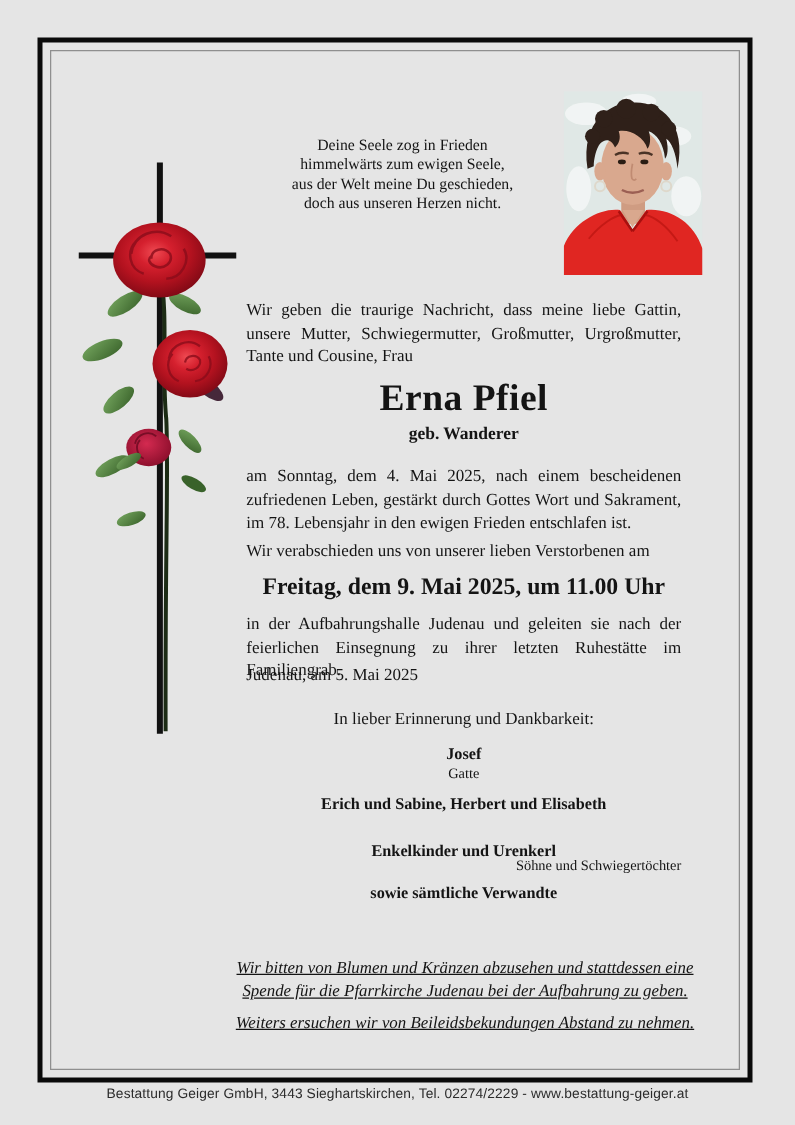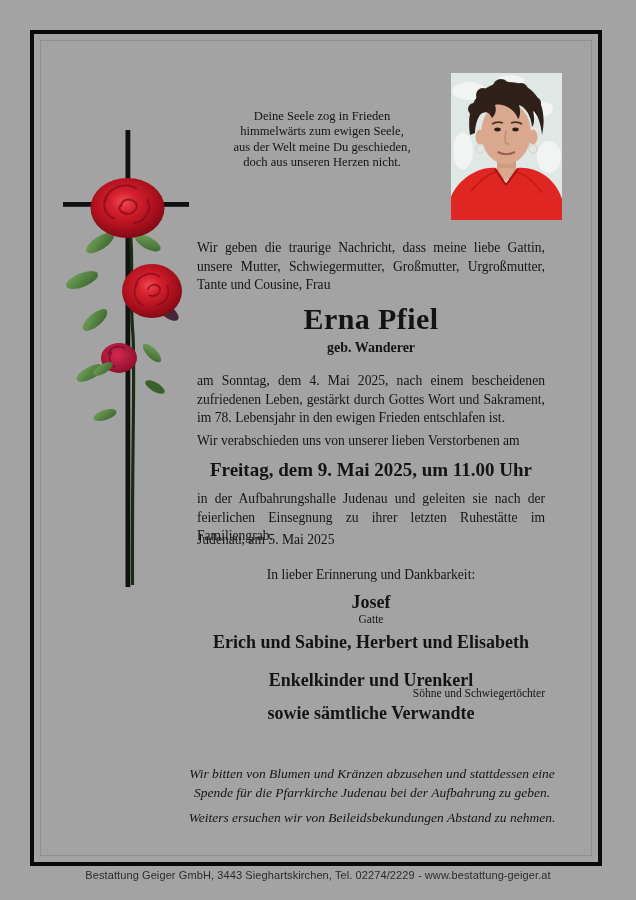--- a/index.html
+++ b/index.html
@@ -1,38 +1,38 @@
 <!DOCTYPE html>
 <html lang="de"><head>
 <meta charset="utf-8">
 <style>
   html,body { margin:0; padding:0; background:#ffffff; }
   .page {
     position:relative; width:636px; height:900px; margin:0 auto;
-    background:#a3a3a3; color:#141414; overflow:hidden;
+    background:#e5e5e5; color:#141414; overflow:hidden;
     font-family:"Liberation Serif", serif;
   }
   .frame { position:absolute; left:30px; top:30px; width:564px; height:828px;
            border:4px solid #0a0a0a; }
   .frame-inner { position:absolute; left:6px; top:6px; right:6px; bottom:6px;
                  border:1px solid #8f8f8f; }
   .abs { position:absolute; }
   .col { left:197px; width:348px; }
   .body-text { font-size:13.6px; line-height:18.5px; }
   .justify { text-align:justify; }
   .center { text-align:center; }
   .poem { left:202px; top:109px; width:240px; text-align:center;
           font-size:12.6px; line-height:15.4px; }
   .name-heading { font-size:30px; font-weight:bold; line-height:32px;
                   letter-spacing:0.4px; }
   .maiden { font-size:14px; font-weight:bold; line-height:16px; }
   .date-line { font-size:19px; font-weight:bold; }
-  .mourner-names { font-size:18px; font-weight:bold; line-height:17px; }
+  .mourner-names { font-size:13px; font-weight:bold; line-height:17px; }
   .mourner-relation { font-size:11.5px; line-height:14px; }
-  .notice { font-style:italic; font-size:13.5px; line-height:19px; text-align:center; }
+  .notice { font-style:italic; font-size:13.5px; line-height:19px; text-align:center;text-decoration:underline; }
   .footer { font-family:"Liberation Sans", sans-serif; font-size:11px;
             color:#2b2b2b; letter-spacing:0.1px; }
   [data-bind]:empty { display:none; }
 </style>
 </head>
 <body>
 
 <div class="page">
 
   <div class="frame">

